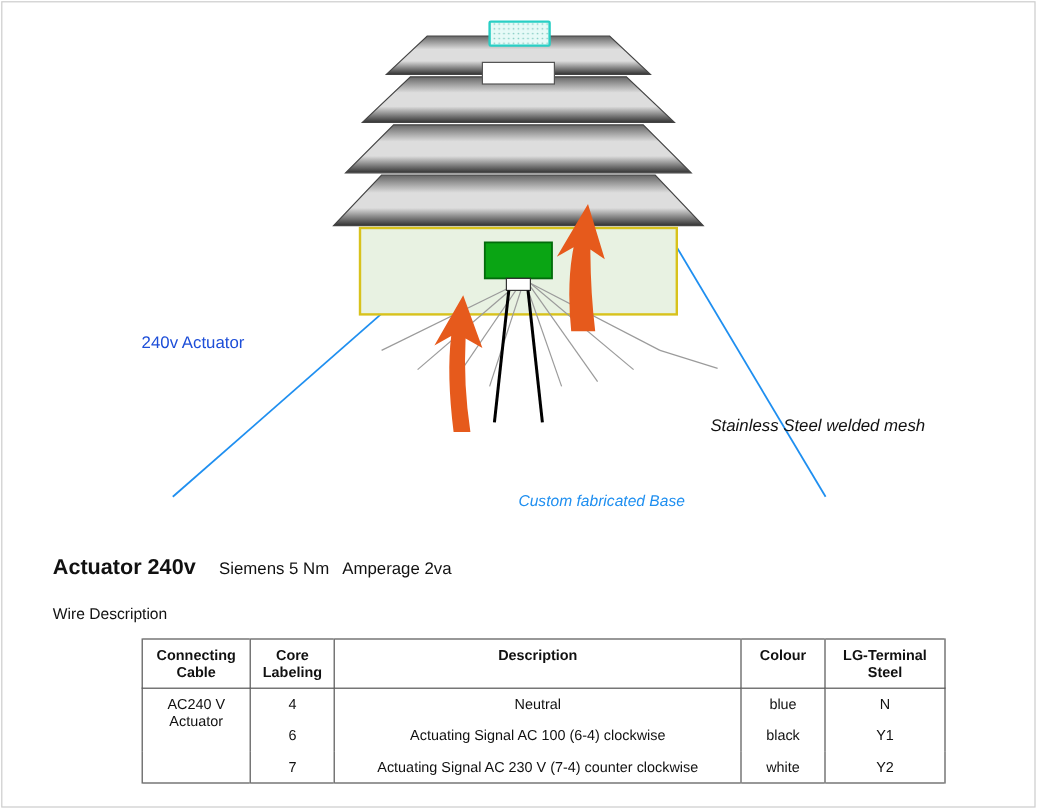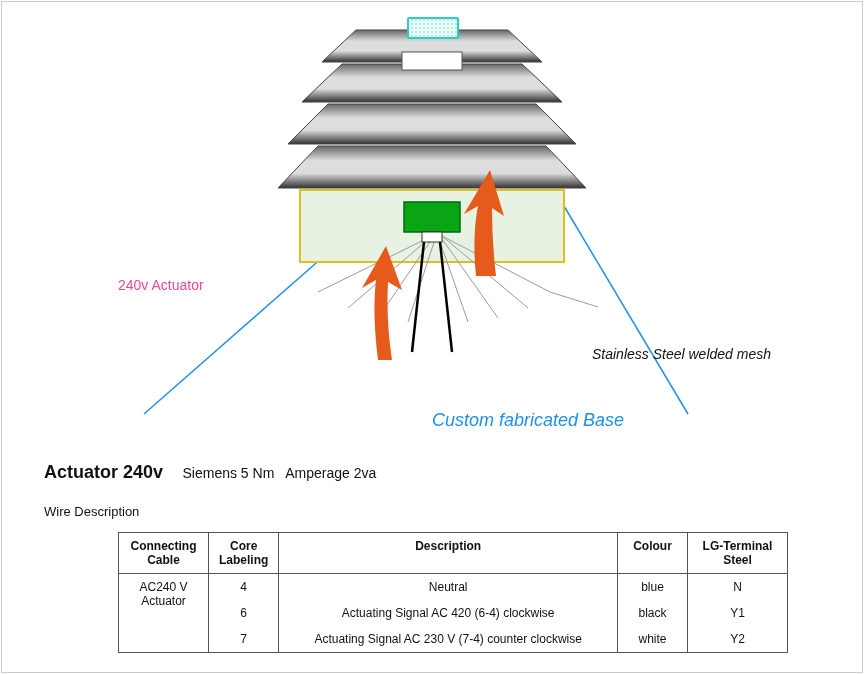--- a/index.html
+++ b/index.html
@@ -22,39 +22,39 @@
   .diagram {
     position: absolute;
     left: 0; top: 0;
     width: 862px;
     height: 440px;
   }
   .label-green {
     position: absolute;
     left: 116px;
     top: 274px;
-    color: #ec4899;
+    color: #1d4ed8;
     font-size: 14px;
     line-height: 1.35;
   }
   .label-mesh {
     position: absolute;
     left: 590px;
     top: 298px;
     font-style: italic;
     font-size: 14px;
     margin-top: 46px;
   }
   .label-base {
     position: absolute;
     left: 430px;
     top: 408px;
     color: #1f8ff0;
     font-style: italic;
-    font-size: 18px;
+    font-size: 13px;
   }
   .title-block {
     position: absolute;
     left: 42px;
     top: 460px;
     font-size: 14px;
   }
   .title-block .main {
     font-weight: bold;
     font-size: 18px;
@@ -190,21 +190,21 @@
     <tbody>
       <tr>
         <td rowspan="3">AC240 V Actuator</td>
         <td>4</td>
         <td>Neutral</td>
         <td>blue</td>
         <td>N</td>
       </tr>
       <tr>
         <td>6</td>
-        <td>Actuating Signal AC 420 (6-4) clockwise</td>
+        <td>Actuating Signal AC 100 (6-4) clockwise</td>
         <td>black</td>
         <td>Y1</td>
       </tr>
       <tr>
         <td>7</td>
         <td>Actuating Signal AC 230 V (7-4) counter clockwise</td>
         <td>white</td>
         <td>Y2</td>
       </tr>
     </tbody>

